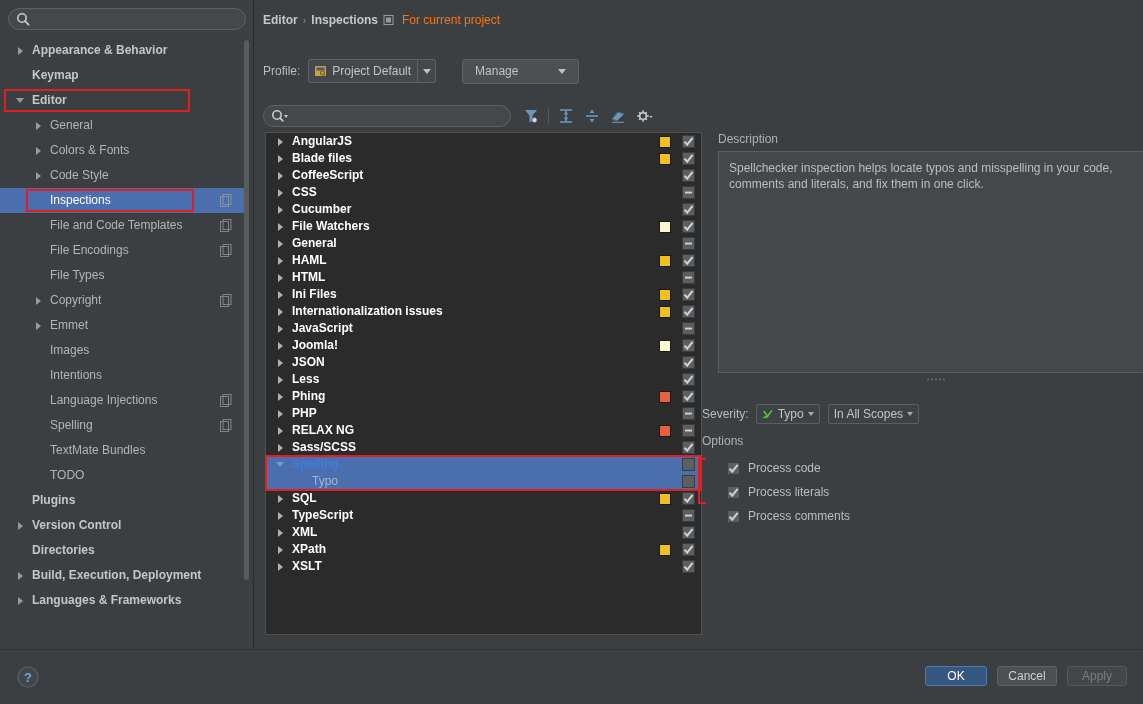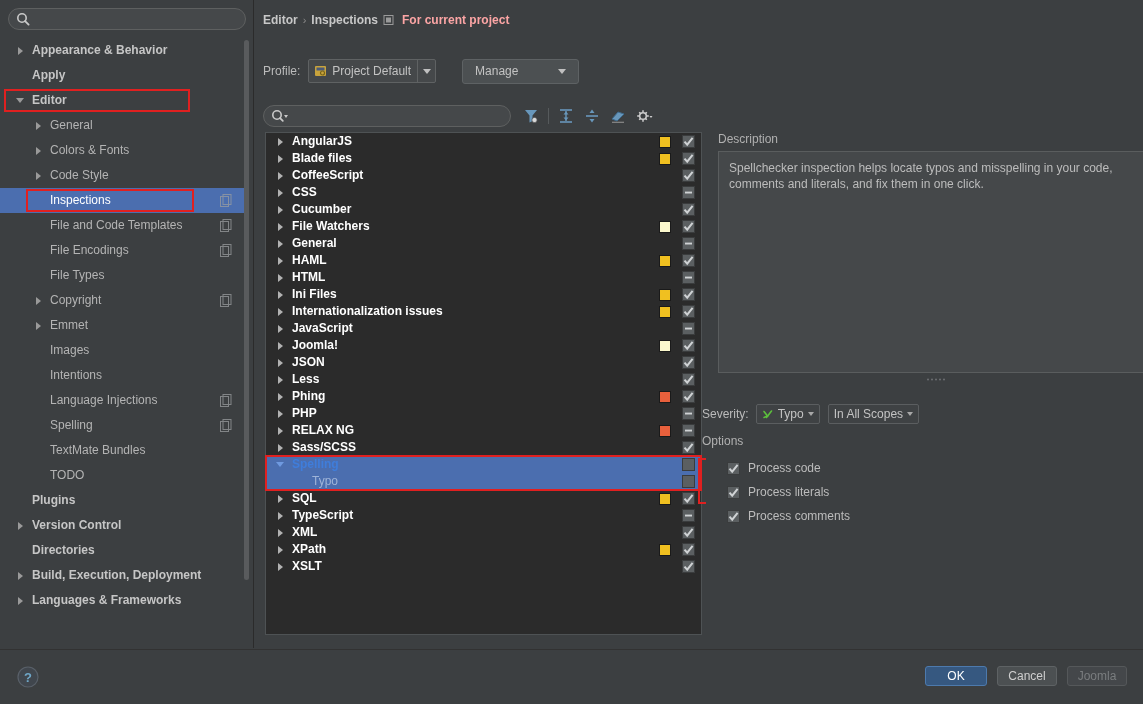--- a/index.html
+++ b/index.html
@@ -73,21 +73,21 @@
   .hl-box { position: absolute; border: 2px solid #e02020; pointer-events: none; }
 
   
   #main { position: absolute; left: 255px; top: 0; width: 888px; height: 648px; }
   #breadcrumb {
     position: absolute; left: 8px; top: 12px; height: 16px;
     display: flex; align-items: center; gap: 5px; white-space: nowrap;
   }
   .crumb { font-weight: bold; color: #c8c8c8; font-size: 12px; }
   .crumb-sep { color: #8a8a8a; font-size: 11px; }
-  .crumb-note { color: #fca5a5; font-weight: bold; font-size: 12px; }
+  .crumb-note { color: #f97316; font-weight: normal; font-size: 12px; }
   .crumb-proj-icon { width: 12px; height: 12px; margin-right: 2px; }
 
   #profile-row { position: absolute; left: 8px; top: 59px; height: 24px; display: flex; align-items: center; }
   #profile-label { color: #bbbbbb; margin-right: 8px; }
   .combo {
     height: 24px; display: inline-flex; align-items: center;
     background: #45484a; border: 1px solid #5f6263; border-radius: 2px;
     color: #c3c3c3; padding: 0 0 0 5px; cursor: default;
   }
   .combo .combo-text { padding: 0 6px 0 4px; white-space: nowrap; }
@@ -186,21 +186,21 @@
         <circle cx="6" cy="6" r="4.2" fill="none" stroke="#c9c9c9" stroke-width="1.6"></circle>
         <line x1="9.1" y1="9.1" x2="12.6" y2="12.6" stroke="#c9c9c9" stroke-width="1.8" stroke-linecap="round"></line>
       </svg>
       <input id="sidebar-search" type="text" placeholder="" value="" style="">
     </div>
 
     <div id="tree-list">
         <div class="nav-row lvl0 has-arrow"><span class="nav-arrow">
             <i></i>
           </span><span class="nav-label">Appearance &amp; Behavior</span></div>
-        <div class="nav-row lvl0 no-arrow"><span class="nav-label">Apply</span></div>
+        <div class="nav-row lvl0 no-arrow"><span class="nav-label">Keymap</span></div>
         <div class="nav-row lvl0 has-arrow"><span class="nav-arrow open">
             <i></i>
           </span><span class="nav-label">Editor</span></div>
         <div class="nav-row lvl1 has-arrow"><span class="nav-arrow">
             <i></i>
           </span><span class="nav-label">General</span></div>
         <div class="nav-row lvl1 has-arrow"><span class="nav-arrow">
             <i></i>
           </span><span class="nav-label">Colors &amp; Fonts</span></div>
         <div class="nav-row lvl1 has-arrow"><span class="nav-arrow">
@@ -685,16 +685,16 @@
   <div id="bottom-bar"></div>
   <div id="help-btn">
     <svg viewBox="0 0 24 24" width="24" height="24">
       <circle cx="12" cy="12" r="10" fill="#40464d" stroke="#596069" stroke-width="1.2"></circle>
       <text x="12" y="17" text-anchor="middle" font-family="Liberation Sans, sans-serif" font-size="13" font-weight="bold" fill="#6fa8c9">?</text>
     </svg>
   </div>
   <div id="dlg-buttons">
     <div class="dlg-btn primary">OK</div>
     <div class="dlg-btn">Cancel</div>
-    <div class="dlg-btn disabled">Joomla</div>
+    <div class="dlg-btn disabled">Apply</div>
   </div>
 
 </div>
 
 </body></html>

